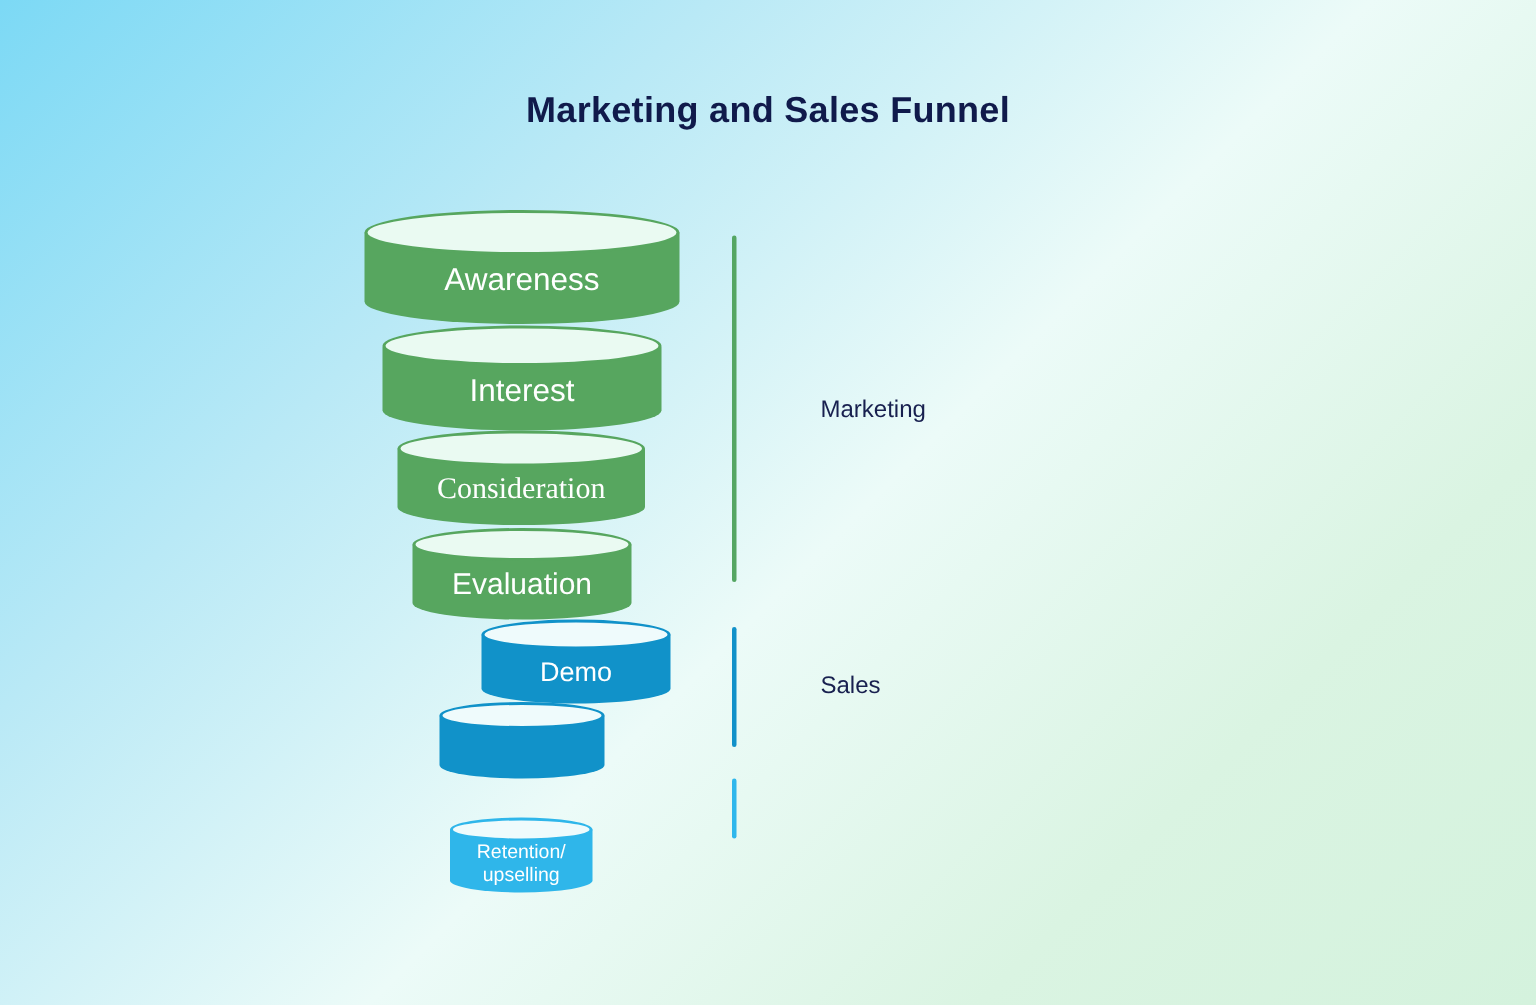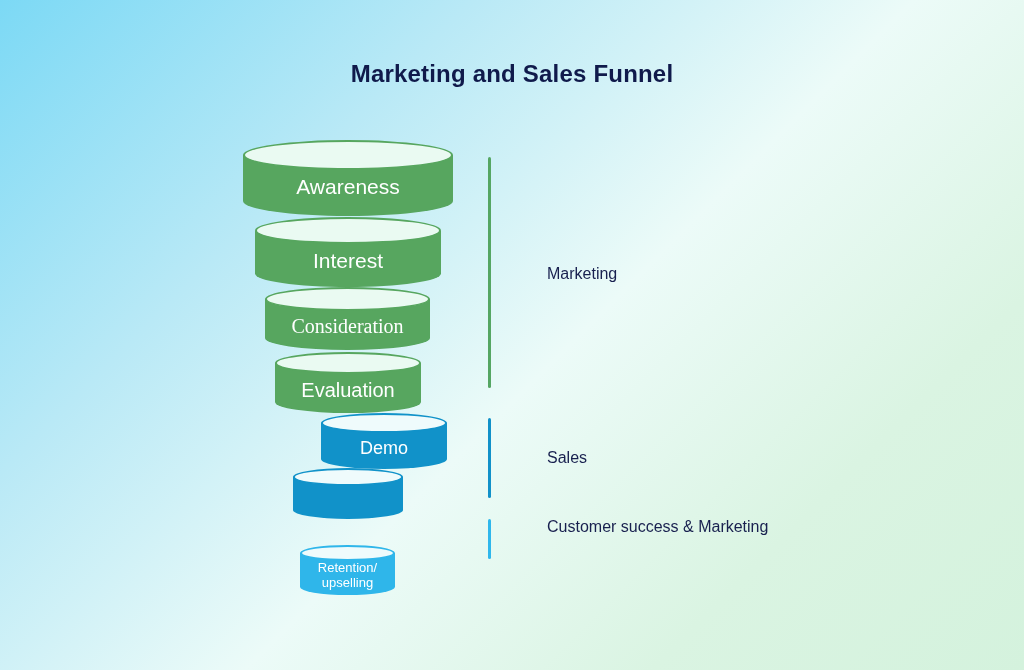--- a/index.html
+++ b/index.html
@@ -137,15 +137,14 @@
 upselling</div>
   </div>
 
   <div class="vline vline-marketing"></div>
   <div class="ann-label ann-marketing">Marketing</div>
 
   <div class="vline vline-sales"></div>
   <div class="ann-label ann-sales">Sales</div>
 
   <div class="vline vline-customer"></div>
-  <div class="ann-label ann-customer">Customer success &amp; Marketing</div>
 
 </div>
 
 </body></html>

